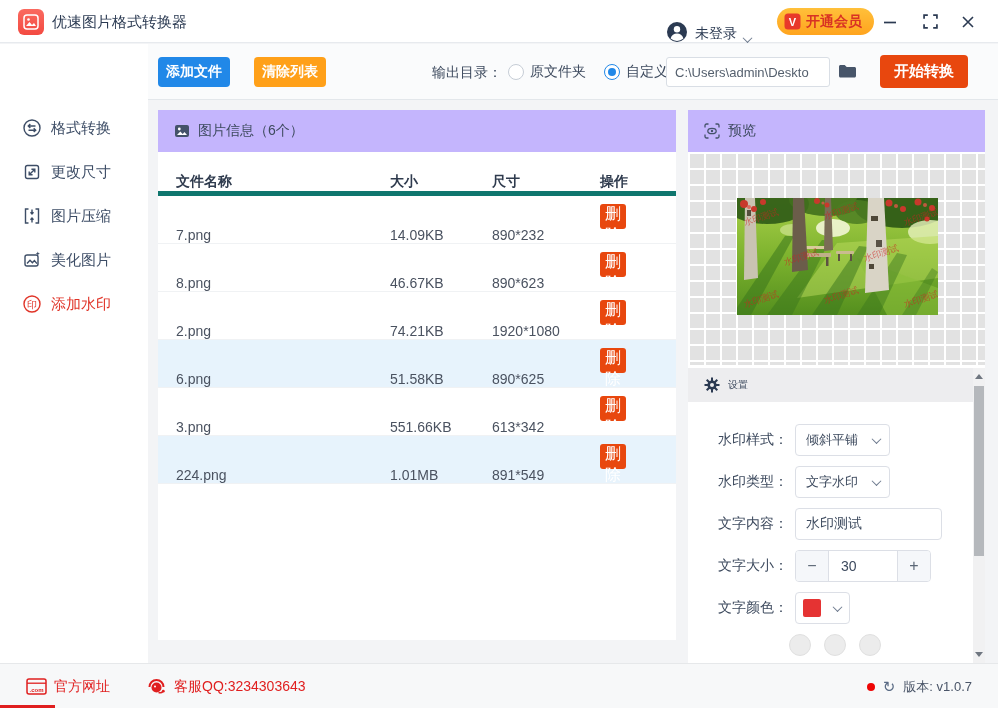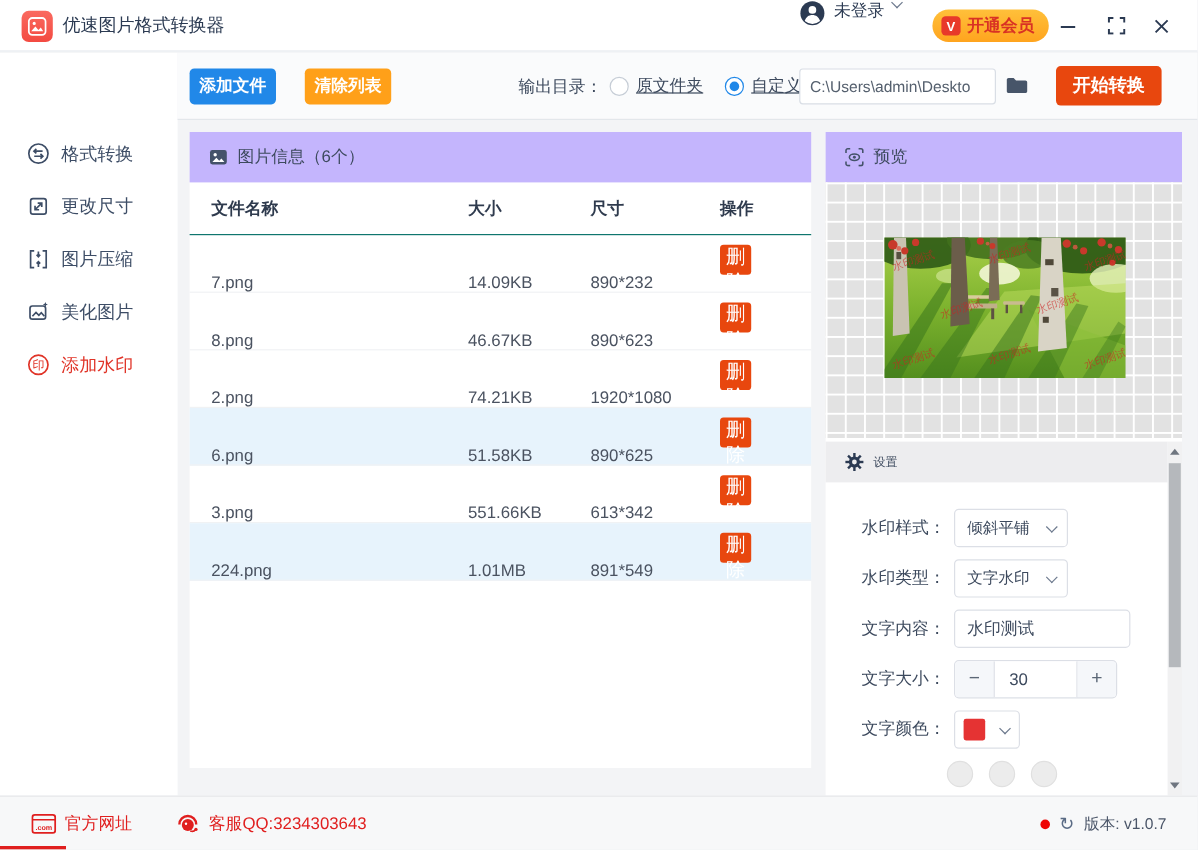--- a/index.html
+++ b/index.html
@@ -4,53 +4,53 @@
 <style>
   * { margin:0; padding:0; box-sizing:border-box; }
   html,body { width:998px; height:708px; }
   body { font-family:"Liberation Sans","DejaVu Sans",sans-serif; color:#3d4a5e; background:#fff; overflow:hidden; }
   .window { position:relative; width:998px; height:708px; background:#f3f4f6; outline:1px solid #e0e3e8; }
 
   
   .titlebar { position:absolute; left:0; top:0; width:998px; height:43px; background:#fff; border-bottom:1px solid #e7eaee; display:flex; align-items:center; }
   .app-icon { position:absolute; left:18px; top:9px; width:26px; height:26px; border-radius:6px; background:linear-gradient(180deg,#fa6a60,#f34a41); display:flex; align-items:center; justify-content:center; }
   .app-title { position:absolute; left:52px; top:0; line-height:43px; font-size:15px; color:#2b3a52; }
-  .account { position:absolute; left:666px; top:0; height:43px; display:flex; align-items:flex-start; gap:7px; cursor:pointer; }
+  .account { position:absolute; left:666px; top:0; height:43px; display:flex; align-items:flex-end; gap:7px; cursor:pointer; }
   .login-label { font-size:14px; color:#2b3a52; }
   .chev { display:inline-block; width:7px; height:7px; border-right:1.6px solid #6d7a8e; border-bottom:1.6px solid #6d7a8e; transform:rotate(45deg) translate(-1px,-1px); }
   .vip-btn { position:absolute; left:777px; top:8px; height:27px; padding:0 12px 0 7px; border-radius:14px; background:linear-gradient(180deg,#ffc03a,#ffa41e); display:flex; align-items:center; gap:5px; cursor:pointer; }
   .vip-label { font-size:14px; font-weight:bold; color:#d93224; }
   .win-btn { position:absolute; top:0; width:34px; height:43px; display:flex; align-items:center; justify-content:center; cursor:pointer; }
   .wb-min { left:873px; } .wb-max { left:913px; } .wb-close { left:951px; }
 
   
   .sidebar { position:absolute; left:0; top:44px; width:148px; height:619px; background:#fff; padding-top:62px; }
   .side-item { height:44px; display:flex; align-items:center; padding-left:22px; gap:9px; font-size:15px; color:#3d4d66; cursor:pointer; }
   .side-item.active { color:#e03428; }
   .side-item svg { flex:0 0 auto; }
 
   
   .toolbar { position:absolute; left:148px; top:44px; width:850px; height:56px; background:#fafbfc; border-bottom:1px solid #e3e7eb; }
   .btn { border:none; border-radius:4px; color:#fff; font-size:14px; font-weight:bold; cursor:pointer; font-family:inherit; }
   .btn-add { position:absolute; left:10px; top:13px; width:72px; height:30px; background:#2188e8; }
   .btn-clear { position:absolute; left:106px; top:13px; width:72px; height:30px; background:#ffa019; }
   .out-label { position:absolute; left:284px; top:0; line-height:56px; font-size:14px; color:#3d4a5e; }
-  .radio-group { position:absolute; left:360px; top:0; height:56px; display:flex; align-items:center; gap:18px;text-decoration:underline; }
+  .radio-group { position:absolute; left:360px; top:0; height:56px; display:flex; align-items:center; gap:18px; }
   .radio-opt { display:flex; align-items:center; gap:6px; font-size:14px; color:#3d4a5e; cursor:pointer; }
   .radio { width:16px; height:16px; border-radius:50%; border:1.5px solid #c6cdd6; background:#fff; position:relative; }
   .radio.checked { border-color:#2188e8; }
   .radio.checked::after { content:""; position:absolute; left:3px; top:3px; width:8px; height:8px; border-radius:50%; background:#2188e8; }
   .path-input { position:absolute; left:518px; top:13px; width:164px; height:30px; border:1px solid #d9dee5; border-radius:3px; background:#fff; font-size:13px; color:#55606e; padding:0 8px; font-family:inherit; }
   .folder-btn { position:absolute; left:690px; top:20px; cursor:pointer; }
   .btn-start { position:absolute; left:732px; top:11px; width:88px; height:33px; background:#e8470e; font-size:15px; }
 
   
   .table-panel { position:absolute; left:158px; top:110px; width:518px; height:530px; background:#fff; }
   .panel-head { height:42px; background:#c4b5fd; display:flex; align-items:center; padding-left:16px; gap:8px; font-size:14px; color:#3d4a5e; }
-  .thead { height:44px; display:flex; align-items:center; padding-left:18px; border-bottom:1px solid #0f766e; font-size:14px; font-weight:bold; color:#2f3b4e; }
+  .thead { height:44px; display:flex; align-items:flex-end; padding-left:18px; border-bottom:5px solid #0f766e; font-size:14px; font-weight:bold; color:#2f3b4e; }
   .trow { height:48px; display:flex; align-items:flex-end; padding-left:18px; border-bottom:1px solid #f0f2f4; font-size:14px; color:#4a5260; }
   .trow.hl { background:#e7f3fc; }
   .col-name { width:214px; } .col-size { width:102px; } .col-dims { width:108px; } .col-action { flex:1; }
   .del-btn { width:26px; height:25px; background:#e8470e; border:none; border-radius:3px; color:#fff; font-size:16px; cursor:pointer; font-family:inherit; }
 
   
   .right-panel { position:absolute; left:688px; top:110px; width:297px; height:553px; background:#fff; }
   .checker { position:absolute; left:0; top:42px; width:297px; height:213px; background-color:#e2e2e2;
              background-image:linear-gradient(#fff 2px, transparent 2px), linear-gradient(90deg,#fff 2px, transparent 2px);
              background-size:16px 16px; }

